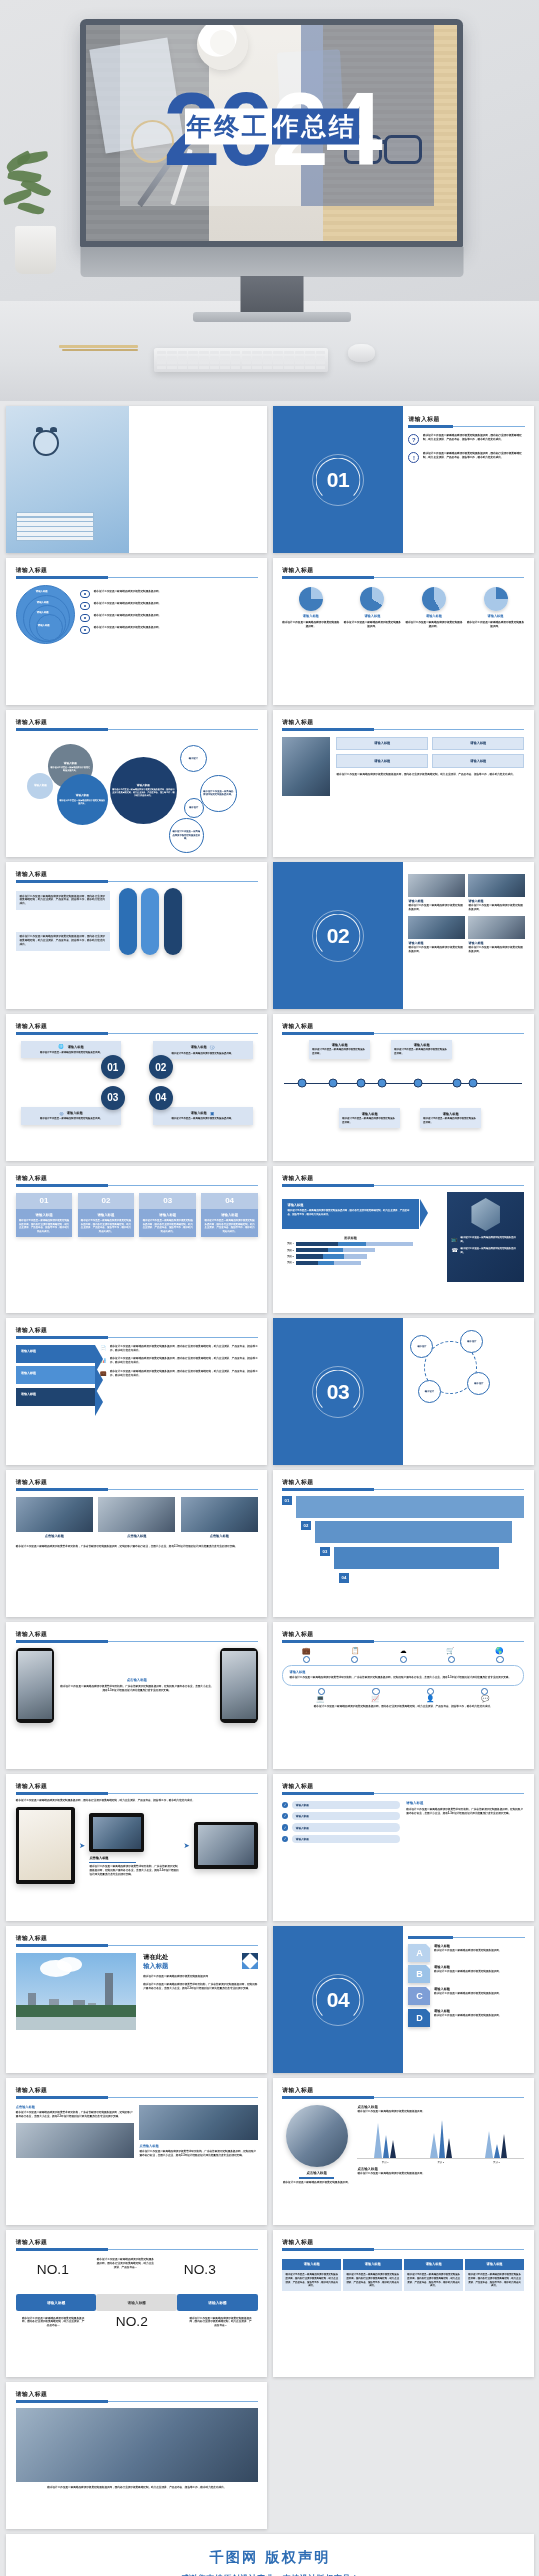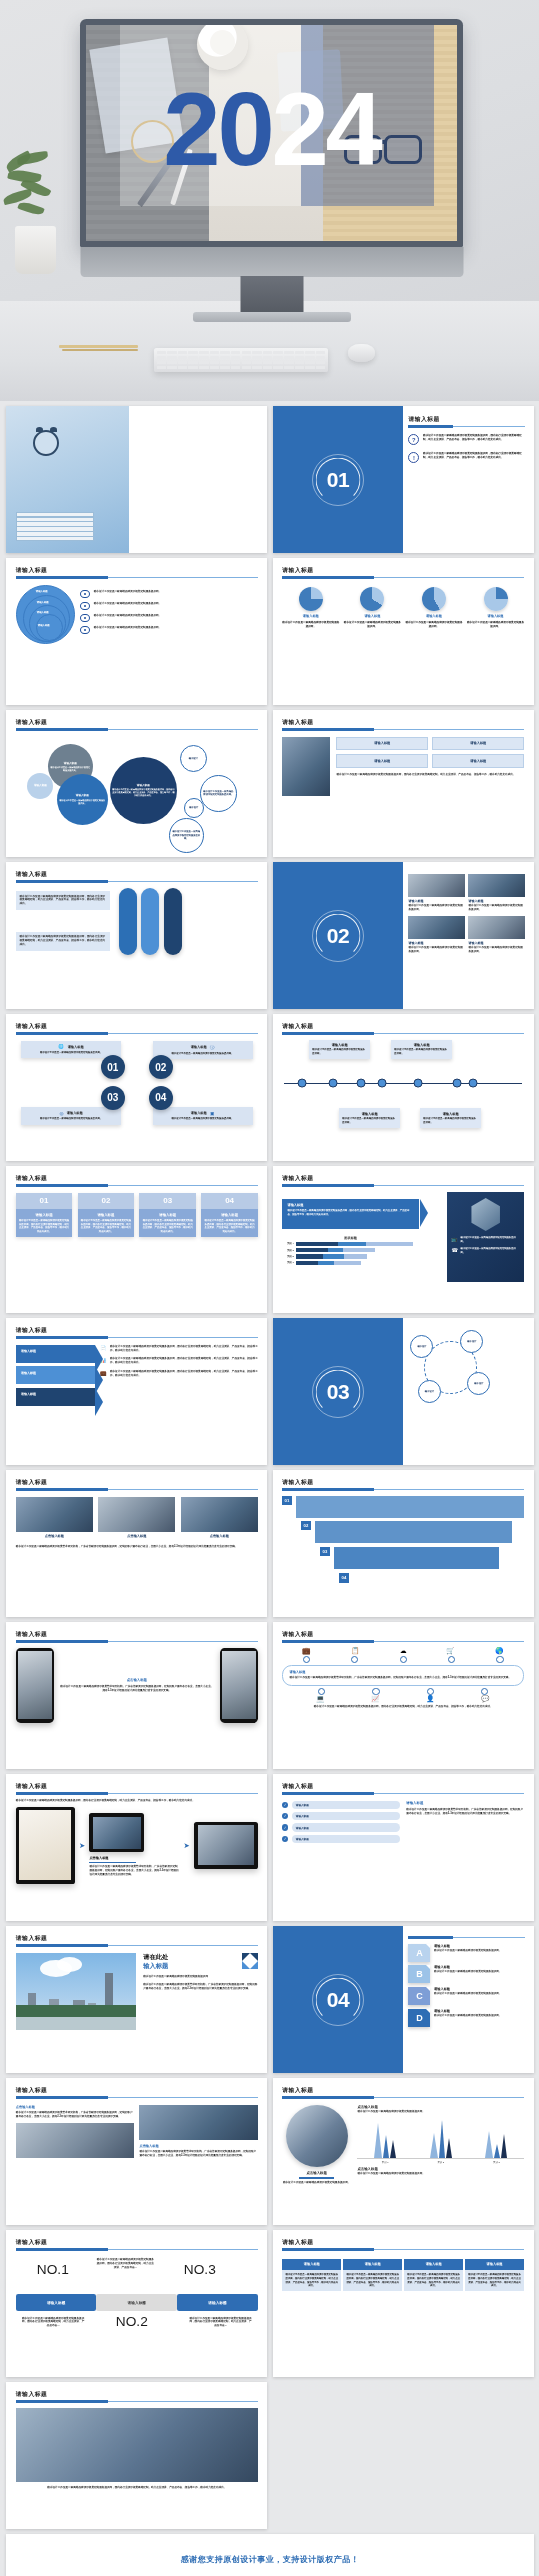--- a/index.html
+++ b/index.html
@@ -256,20 +256,23 @@
               <div class="lens r"></div>
           </div>
           <div class="ovl-left"></div>
           <div class="ovl-right"></div>
         </div>
 
         <div class="year">
           <span class="d1">2</span><span class="d2">0</span><span class="d3">2</span><span class="d4">4</span>
         </div>
 
+        <div class="cn-title">
+          <span class="seg w">年终工</span><span class="seg b">作总结</span>
+        </div>
       </div>
     </div>
     <div class="stand-neck"></div>
     <div class="stand-leg"></div>
     <div class="stand-base"></div>
   </div>
 
   <div class="pencils">
     <i style="left:0;top:0;width:79px;background:#d9c28c;"></i>
     <i style="left:3.2px;top:3.7px;width:76px;background:#c7ad74;"></i>
@@ -1160,17 +1163,18 @@
       <div style="margin-top:5.3px;height:74px;background:linear-gradient(135deg,#9fb3c6,#5b7490 55%,#34485f);"></div>
       <div class="muted" style="margin-top:4.2px;text-align:center;font-weight:700;">糖水设计工作室是一家高端品牌演示视觉定制服务提供商，国内各行业演示视觉高端定制，助力企业演讲、产品发布会、报告等工作，糖水助力您走向成功。</div>
     </div>
   </div>
 
   <div class="slide" style="visibility:hidden;"></div>
 </div>
 
 <div class="cw">
   <div class="copy-slide">
+    <div class="copy-h1">千图网  版权声明</div>
     <div class="copy-h2">感谢您支持原创设计事业，支持设计版权产品！</div>
 
   </div>
 </div>
 
 
 </body></html>

